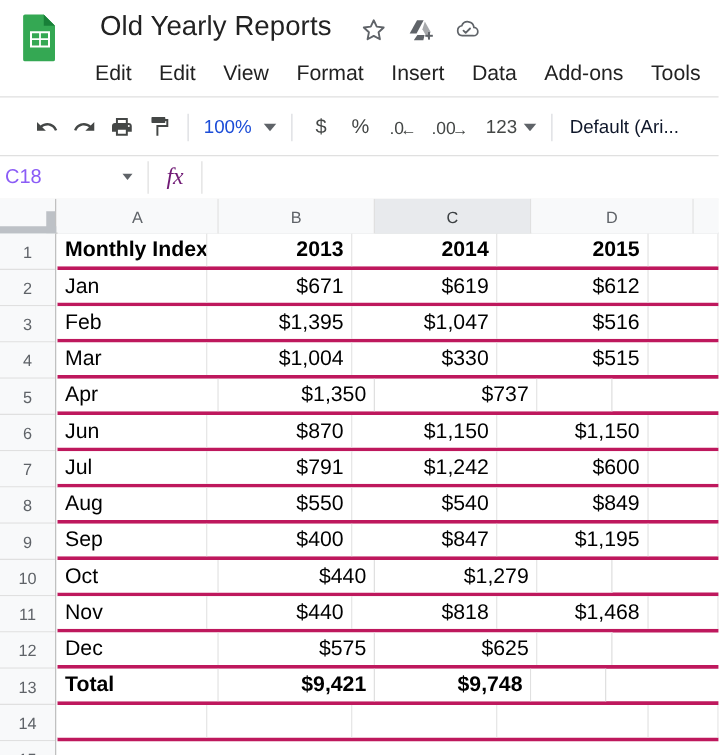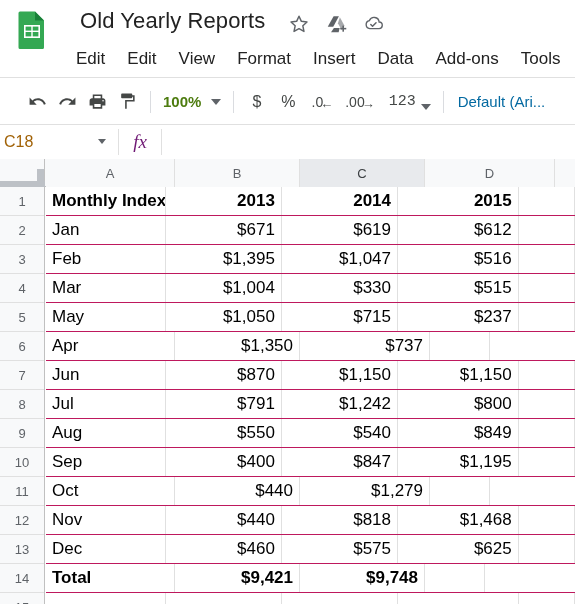--- a/index.html
+++ b/index.html
@@ -112,23 +112,22 @@
   }
   .tb-zoom {
     display: flex;
     align-items: center;
     cursor: pointer;
     padding: 0 4px;
     flex: none;
   }
   .tb-zoom .zval {
     font-size: 15px;
-    color: #4d7c0f;
+    color: #1d4ed8;
     margin-right: 10px;
-    font-weight: bold;
   }
   .tri-down {
     width: 0; height: 0;
     border-left: 5px solid transparent;
     border-right: 5px solid transparent;
     border-top: 6px solid #5f6368;
   }
   .tb-text {
     font-size: 16px;
     color: #444746;
@@ -141,30 +140,29 @@
     align-items: flex-end;
     cursor: pointer;
     padding: 0 6px;
     flex: none;
     color: #444746;
   }
   .tb-dec .dnum { font-size: 14px; line-height: 14px; }
   .tb-dec .darr { font-size: 13px; line-height: 10px; margin-left: -3px; }
   .tb-123 {
     display: flex;
-    align-items: flex-end;
+    align-items: center;
     cursor: pointer;
     padding: 0 4px 0 8px;
     flex: none;
-    font-family: Liberation Mono, monospace;
   }
   .tb-123 .n123 { font-size: 15px; color: #444746; margin-right: 5px; }
   .tb-font {
     font-size: 15px;
-    color: #0369a1;
+    color: #0f172a;
     cursor: pointer;
     padding: 0 6px;
     flex: none;
     white-space: nowrap;
     overflow: hidden;
   }
 
   
   .formulabar {
     position: absolute;
@@ -181,21 +179,21 @@
   .namebox {
     width: 118px;
     height: 34px;
     display: flex;
     align-items: center;
     position: relative;
     flex: none;
   }
   .namebox .nbval {
     font-size: 16px;
-    color: #a16207;
+    color: #8b5cf6;
     padding-left: 4px;
   }
   .namebox .nbarrow {
     position: absolute;
     right: 12px;
     top: 14px;
     width: 0; height: 0;
     border-left: 4px solid transparent;
     border-right: 4px solid transparent;
     border-top: 5px solid #5f6368;
@@ -315,21 +313,21 @@
     position: absolute;
     left: 46px;
     top: 28px;
     right: 0;
     bottom: 0;
   }
   .row {
     height: 29px;
     display: flex;
     box-sizing: border-box;
-    border-bottom: 1px solid #be185d;
+    border-bottom: 3px solid #be185d;
     text-align: center;
   }
   .cell {
     box-sizing: border-box;
     border-right: 1px solid #e0e0e0;
     display: flex;
     align-items: center;
     padding: 0 6px;
     font-size: 17px;
     color: #000000;
@@ -527,48 +525,41 @@
       </div>
 
       <div class="row">
         <div class="cell c-a">Mar</div>
         <div class="cell c-b">$1,004</div>
         <div class="cell c-c">$330</div>
         <div class="cell c-d">$515</div>
         <div class="cell c-e"></div>
       </div>
 
-      <div class="row">
-        <div class="cell c-a">May</div>
-        <div class="cell c-b">$1,050</div>
-        <div class="cell c-c">$715</div>
-        <div class="cell c-d">$237</div>
-        <div class="cell c-e"></div>
-      </div>
 
       <div class="row">
         <div class="cell c-a">Apr</div>
         <div class="cell c-b">$1,350</div>
         <div class="cell c-d">$737</div>
         <div class="cell c-e"></div>
       </div>
 
       <div class="row">
         <div class="cell c-a">Jun</div>
         <div class="cell c-b">$870</div>
         <div class="cell c-c">$1,150</div>
         <div class="cell c-d">$1,150</div>
         <div class="cell c-e"></div>
       </div>
 
       <div class="row">
         <div class="cell c-a">Jul</div>
         <div class="cell c-b">$791</div>
         <div class="cell c-c">$1,242</div>
-        <div class="cell c-d">$800</div>
+        <div class="cell c-d">$600</div>
         <div class="cell c-e"></div>
       </div>
 
       <div class="row">
         <div class="cell c-a">Aug</div>
         <div class="cell c-b">$550</div>
         <div class="cell c-c">$540</div>
         <div class="cell c-d">$849</div>
         <div class="cell c-e"></div>
       </div>
@@ -591,21 +582,20 @@
       <div class="row">
         <div class="cell c-a">Nov</div>
         <div class="cell c-b">$440</div>
         <div class="cell c-c">$818</div>
         <div class="cell c-d">$1,468</div>
         <div class="cell c-e"></div>
       </div>
 
       <div class="row">
         <div class="cell c-a">Dec</div>
-        <div class="cell c-b">$460</div>
         <div class="cell c-c">$575</div>
         <div class="cell c-d">$625</div>
         <div class="cell c-e"></div>
       </div>
 
       <div class="row">
         <div class="cell c-a bold">Total</div>
         <div class="cell c-b bold">$9,421</div>
         <div class="cell c-c bold">$9,748</div>
         <div class="cell c-e"></div>

